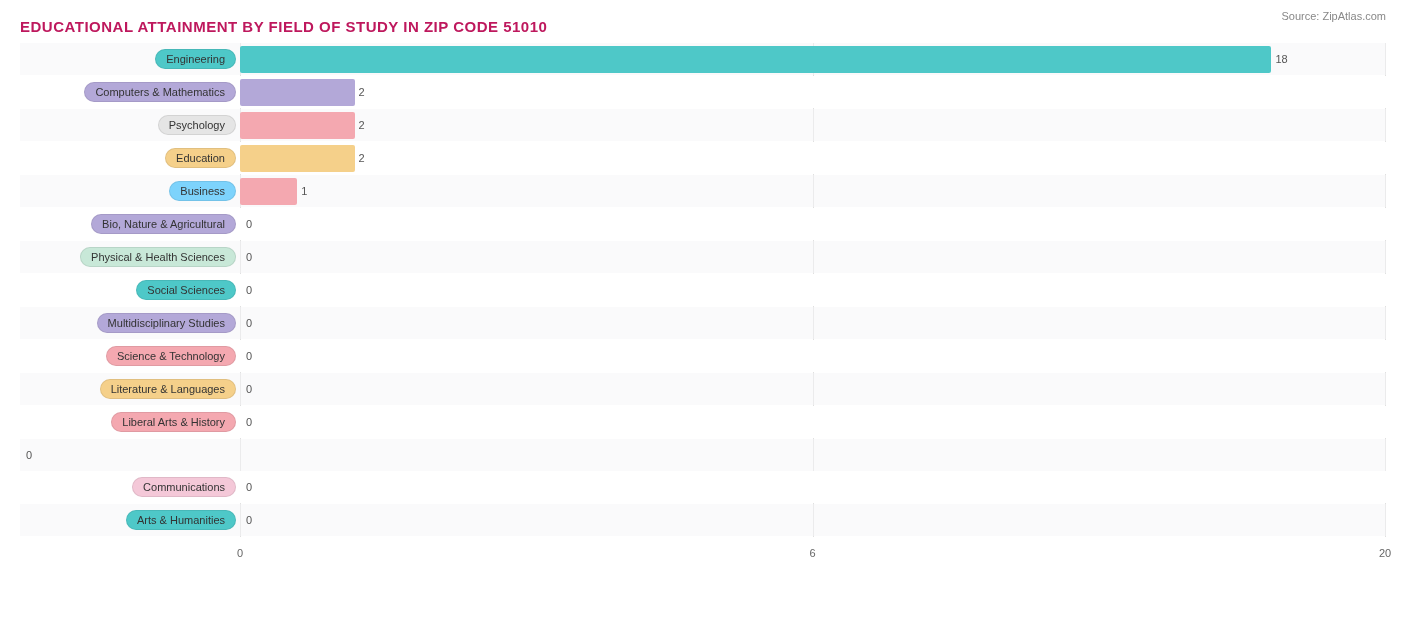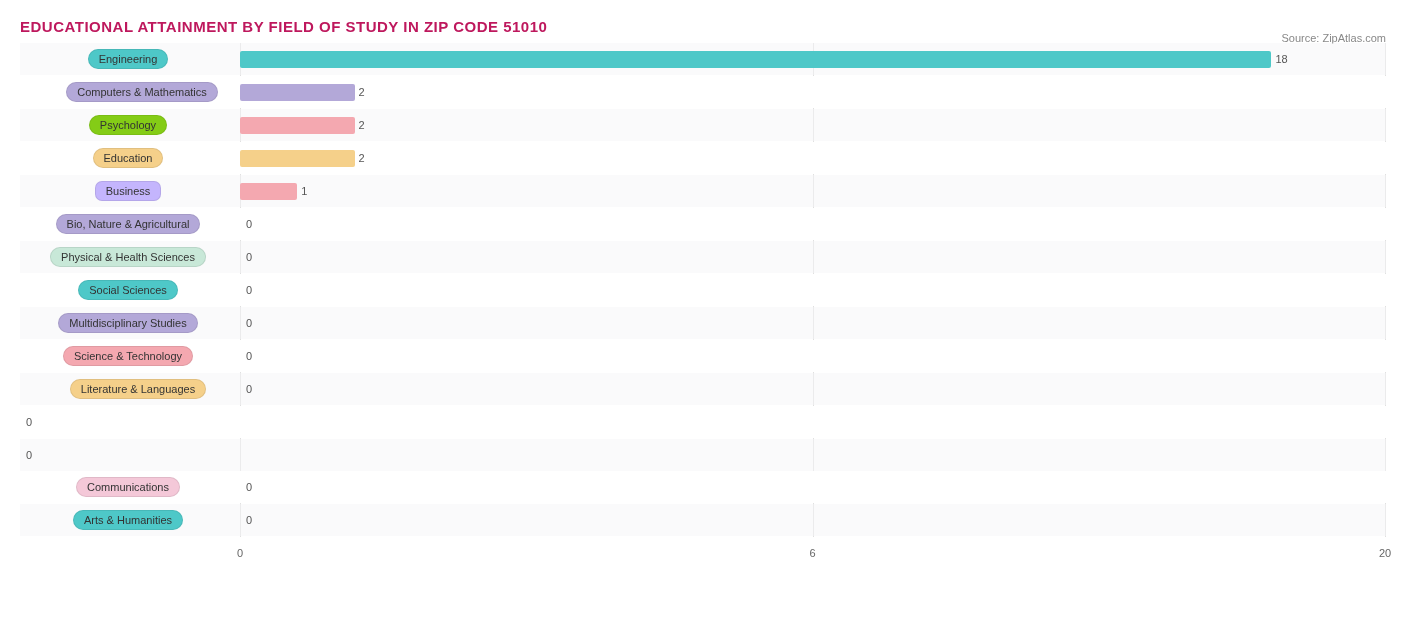--- a/index.html
+++ b/index.html
@@ -19,21 +19,21 @@
     .chart-title {
       font-size: 15px;
       font-weight: bold;
       color: #be185d;
       letter-spacing: 0.5px;
       margin-bottom: 6px;
       text-transform: uppercase;
     }
     .chart-source {
       position: absolute;
-      top: 32px;
+      top: 10px;
       right: 20px;
       font-size: 11px;
       color: #888;
     }
     .chart-area {
       position: relative;
       width: 100%;
       height: calc(100% - 40px);
       margin-top: 8px;
     }
@@ -73,40 +73,40 @@
       display: flex;
       align-items: center;
       height: 32px;
       position: relative;
     }
     .bar-label-container {
       width: 220px;
       flex-shrink: 0;
       display: flex;
       align-items: center;
-      justify-content: center;
+      justify-content: flex-end;
       padding-right: 4px;
     }
     .bar-label-pill {
       border-radius: 12px;
       padding: 3px 10px;
       font-size: 11px;
       color: #333;
       white-space: nowrap;
       border: 1px solid rgba(0,0,0,0.08);
     }
     .bar-track {
       flex: 1;
       height: 100%;
       position: relative;
       display: flex;
       align-items: center;
     }
     .bar-fill {
-      height: 17px;
+      height: 27px;
       border-radius: 2px;
       position: relative;
     }
     .bar-value {
       position: absolute;
       left: calc(100% + 4px);
       font-size: 11px;
       color: #555;
       white-space: nowrap;
       top: 50%;
@@ -154,41 +154,41 @@
             <div class="bar-label-pill" style="background: rgb(179, 168, 216); margin-left: 28px;">Computers &amp; Mathematics</div>
           </div>
           <div class="bar-track">
             <div class="bar-fill" style="width: 10%; background: rgb(179, 168, 216);">
               <div class="bar-value">2</div>
             </div>
           </div>
         </div>
         <div class="bar-row">
           <div class="bar-label-container">
-            <div class="bar-label-pill" style="background: #84cc16;">Psychology</div>
+            <div class="bar-label-pill" style="background: #e5e5e5;">Psychology</div>
           </div>
           <div class="bar-track">
             <div class="bar-fill" style="width: 10%; background: rgb(244, 168, 176);">
               <div class="bar-value">2</div>
             </div>
           </div>
         </div>
         <div class="bar-row">
           <div class="bar-label-container">
             <div class="bar-label-pill" style="background: rgb(245, 208, 138);">Education</div>
           </div>
           <div class="bar-track">
             <div class="bar-fill" style="width: 10%; background: rgb(245, 208, 138);">
               <div class="bar-value">2</div>
             </div>
           </div>
         </div>
         <div class="bar-row">
           <div class="bar-label-container">
-            <div class="bar-label-pill" style="background: #c4b5fd; border-radius: 7px;">Business</div>
+            <div class="bar-label-pill" style="background: #7dd3fc;">Business</div>
           </div>
           <div class="bar-track">
             <div class="bar-fill" style="width: 5%; background: rgb(244, 168, 176);">
               <div class="bar-value">1</div>
             </div>
           </div>
         </div>
         <div class="bar-row">
           <div class="bar-label-container">
             <div class="bar-label-pill" style="background: rgb(179, 168, 216);">Bio, Nature &amp; Agricultural</div>
@@ -243,20 +243,23 @@
           <div class="bar-label-container">
             <div class="bar-label-pill" style="background: rgb(245, 208, 138); margin-left: 20px;">Literature &amp; Languages</div>
           </div>
           <div class="bar-track">
             <div class="bar-fill" style="width: 2px; background: transparent;">
               <div class="bar-value">0</div>
             </div>
           </div>
         </div>
         <div class="bar-row">
+          <div class="bar-label-container">
+            <div class="bar-label-pill" style="background: rgb(244, 168, 176);">Liberal Arts &amp; History</div>
+          </div>
           <div class="bar-track">
             <div class="bar-fill" style="width: 2px; background: transparent;">
               <div class="bar-value">0</div>
             </div>
           </div>
         </div>
         <div class="bar-row">
           <div class="bar-track">
             <div class="bar-fill" style="width: 2px; background: transparent;">
               <div class="bar-value">0</div>

